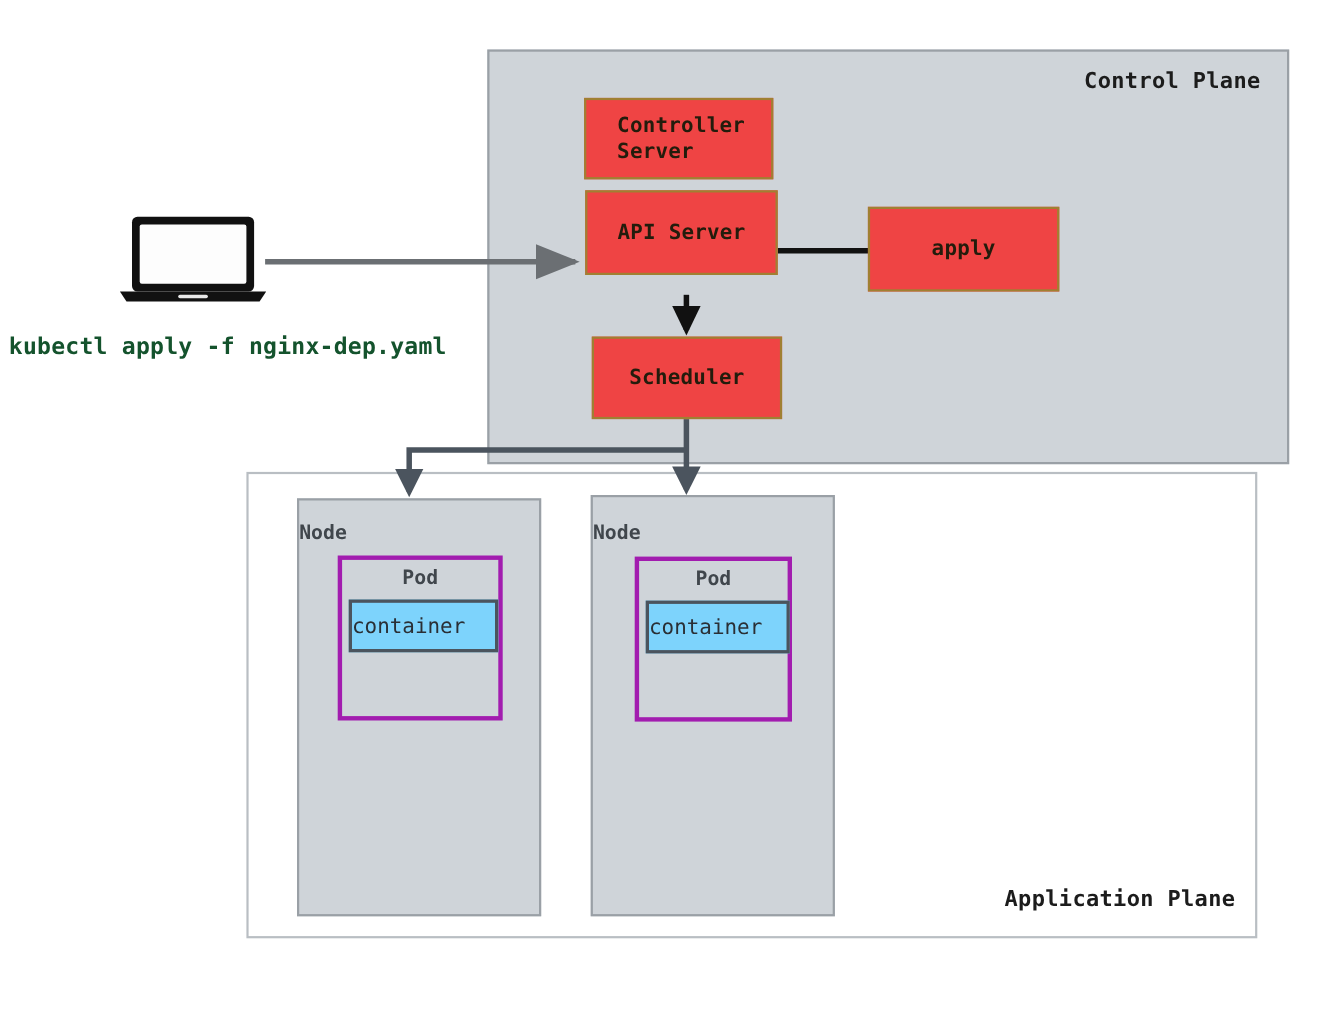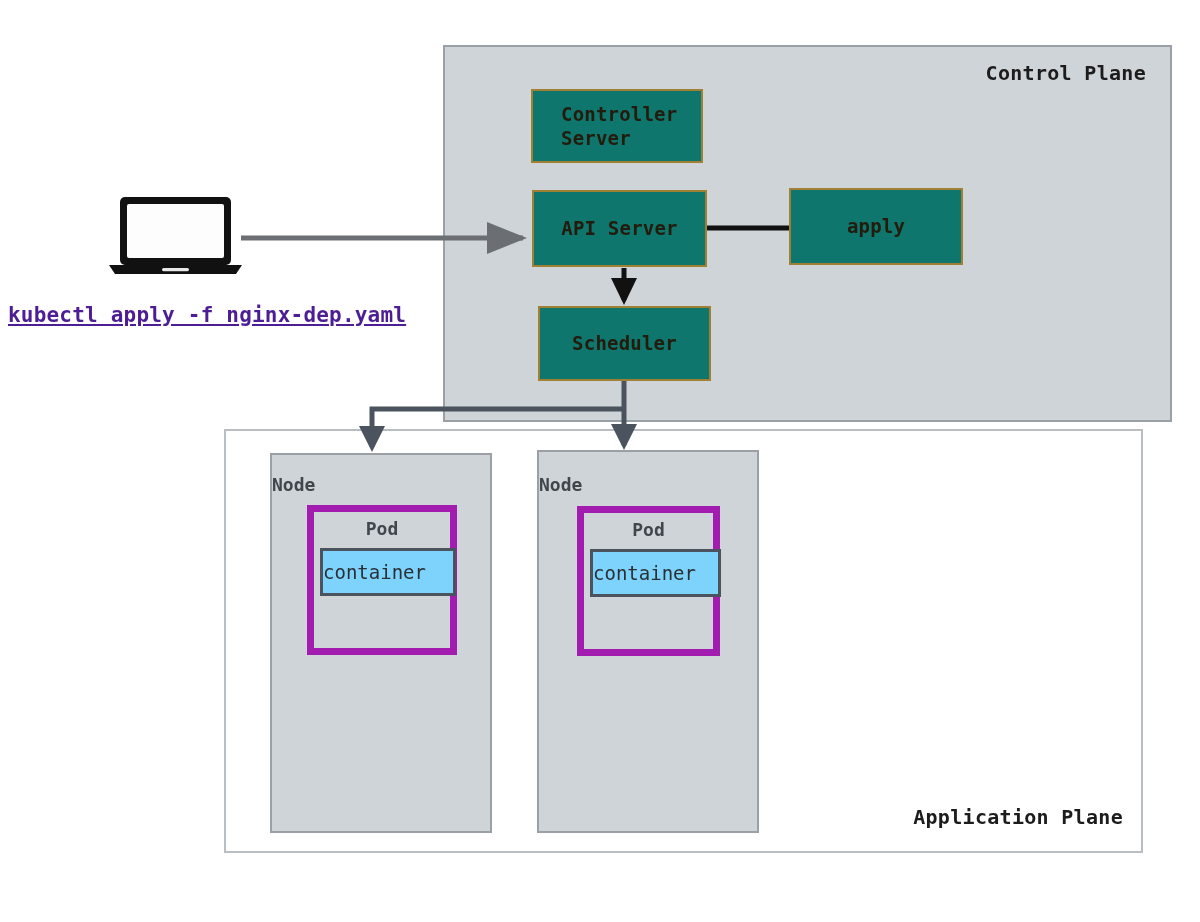--- a/index.html
+++ b/index.html
@@ -59,35 +59,35 @@
   .plane-application .plane-label {
     right: 18px;
     bottom: 22px;
     margin-left: 36px;
   }
 
   
   .comp-box {
     position: absolute;
     box-sizing: border-box;
-    background: #0f766e;
+    background: #ef4444;
     border: 2px solid #a08032;
     color: #231c0c;
     font-size: 19px;
     font-weight: 700;
     line-height: 1.28;
     display: flex;
     align-items: center;
     justify-content: center;
     text-align: center;
     letter-spacing: 0.2px;
     z-index: 6;
   }
   .box-controller-manager { left: 531px; top: 89px;  width: 172px; height: 74px; }
-  .box-api-server        { left: 532px; top: 190px; width: 175px; height: 77px; }
+  .box-api-server        { left: 532px; top: 173px; width: 175px; height: 77px; }
   .box-etcd              { left: 789px; top: 188px; width: 174px; height: 77px; }
   .box-scheduler         { left: 538px; top: 306px; width: 173px; height: 75px; }
 
   
   .node-box {
     position: absolute;
     box-sizing: border-box;
     background: #cfd4d9;
     border: 2px solid #9aa0a6;
     z-index: 5;
@@ -103,21 +103,21 @@
     font-weight: 600;
     color: #40464c;
   }
   .node-left  .node-label { top: 19px; }
   .node-right .node-label { top: 22px; }
 
   .pod-box {
     position: absolute;
     box-sizing: border-box;
     background: #cfd4d9;
-    border: 7px solid #a21caf;
+    border: 4px solid #a21caf;
   }
   .node-left  .pod-box { left: 35px; top: 50px; width: 150px; height: 150px; }
   .node-right .pod-box { left: 38px; top: 54px; width: 143px; height: 150px; }
 
   .pod-label {
     position: absolute;
     left: 0; right: 0;
     top: 6px;
     text-align: center;
     font-size: 18px;
@@ -150,24 +150,23 @@
     z-index: 7;
   }
 
   
   .kubectl-caption {
     position: absolute;
     left: 8px;
     top: 303px;
     font-size: 21px;
     font-weight: 600;
-    color: #4c1d95;
+    color: #14532d;
     white-space: nowrap;
     letter-spacing: 0.2px;
-    text-decoration: underline;
   }
 
   
   #connectors {
     position: absolute;
     left: 0;
     top: 0;
     width: 1200px;
     height: 922px;
     z-index: 4;

